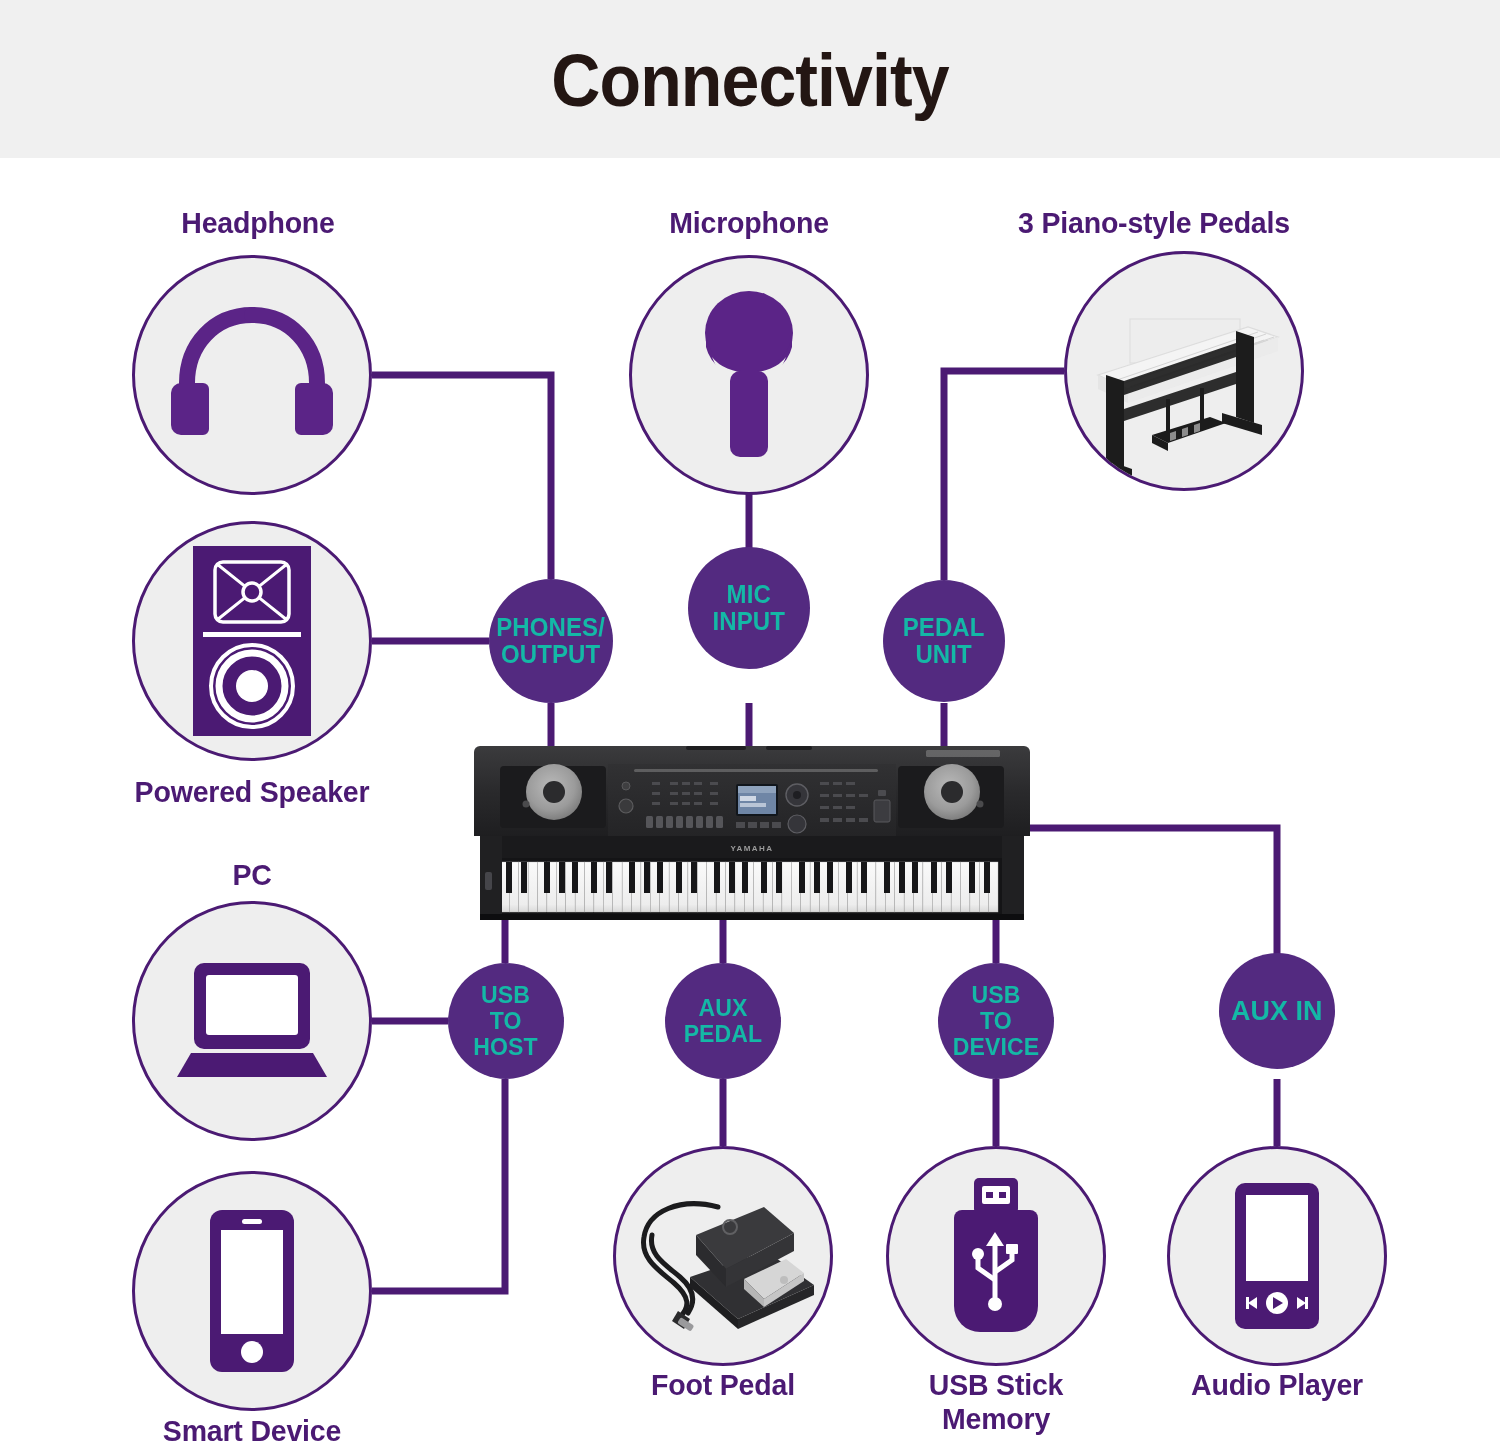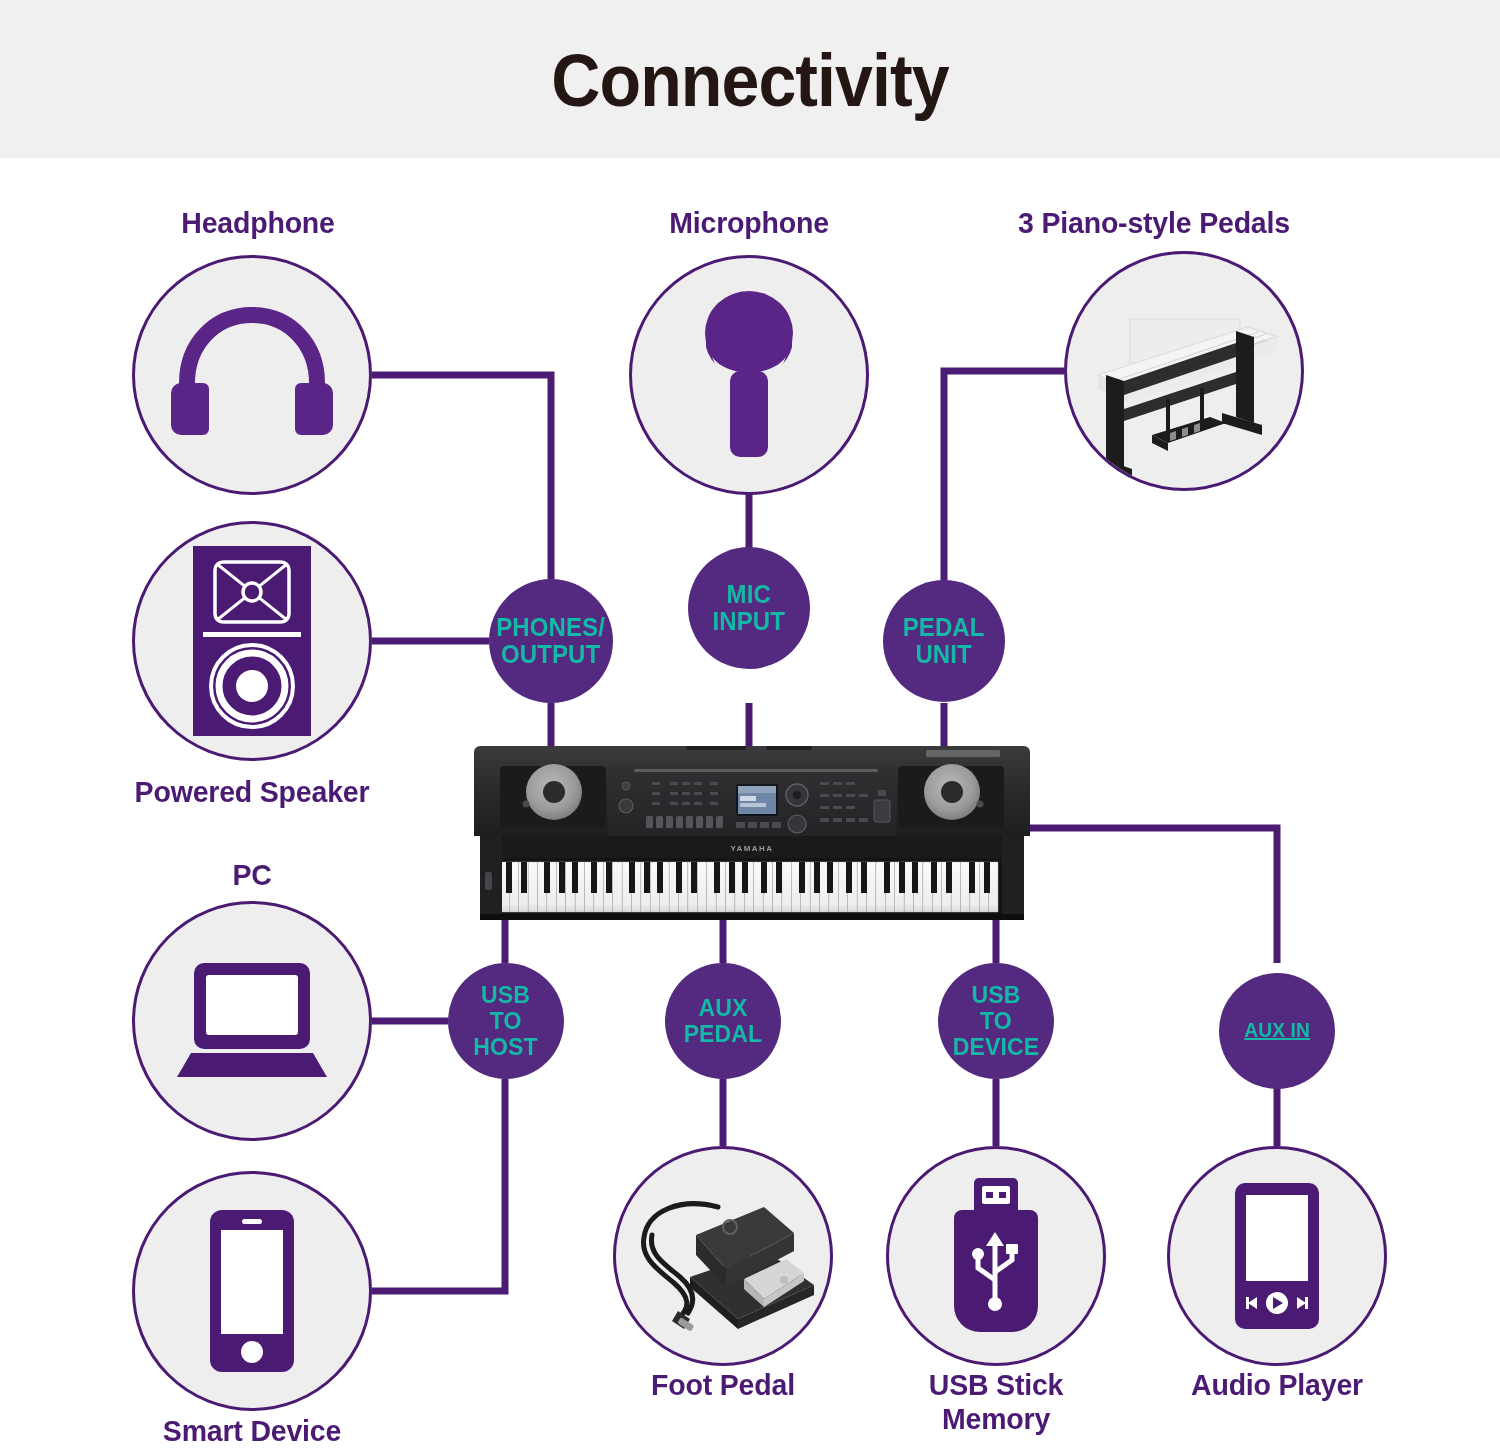--- a/index.html
+++ b/index.html
@@ -438,21 +438,21 @@
   </div>
   <div class="port" style="left:665px; top:963px; width:116px; height:116px; font-size:24px;">
     <span>AUX
 PEDAL</span>
   </div>
   <div class="port" style="left:938px; top:963px; width:116px; height:116px; font-size:24px;">
     <span>USB
 TO
 DEVICE</span>
   </div>
-  <div class="port" style="left:1219px; top:973px; width:116px; height:116px; font-size:20px;text-decoration:underline;">
+  <div class="port" style="left:1219px; top:953px; width:116px; height:116px; font-size:28px;">
     <span>AUX IN</span>
   </div>
 
   <div class="dev-label" style="left:152px; top:858px; width:200px;">PC</div>
   <div class="device" style="left:132px; top:901px; width:240px; height:240px;">
     <svg width="150" height="124" viewBox="0 0 150 124">
       <rect x="17" y="4" width="116" height="86" rx="10" fill="#4b1a73"></rect>
       <rect x="29" y="16" width="92" height="60" rx="3" fill="#ffffff"></rect>
       <path d="M14 94 h122 l14 24 h-150 z" fill="#4b1a73"></path>
     </svg>

